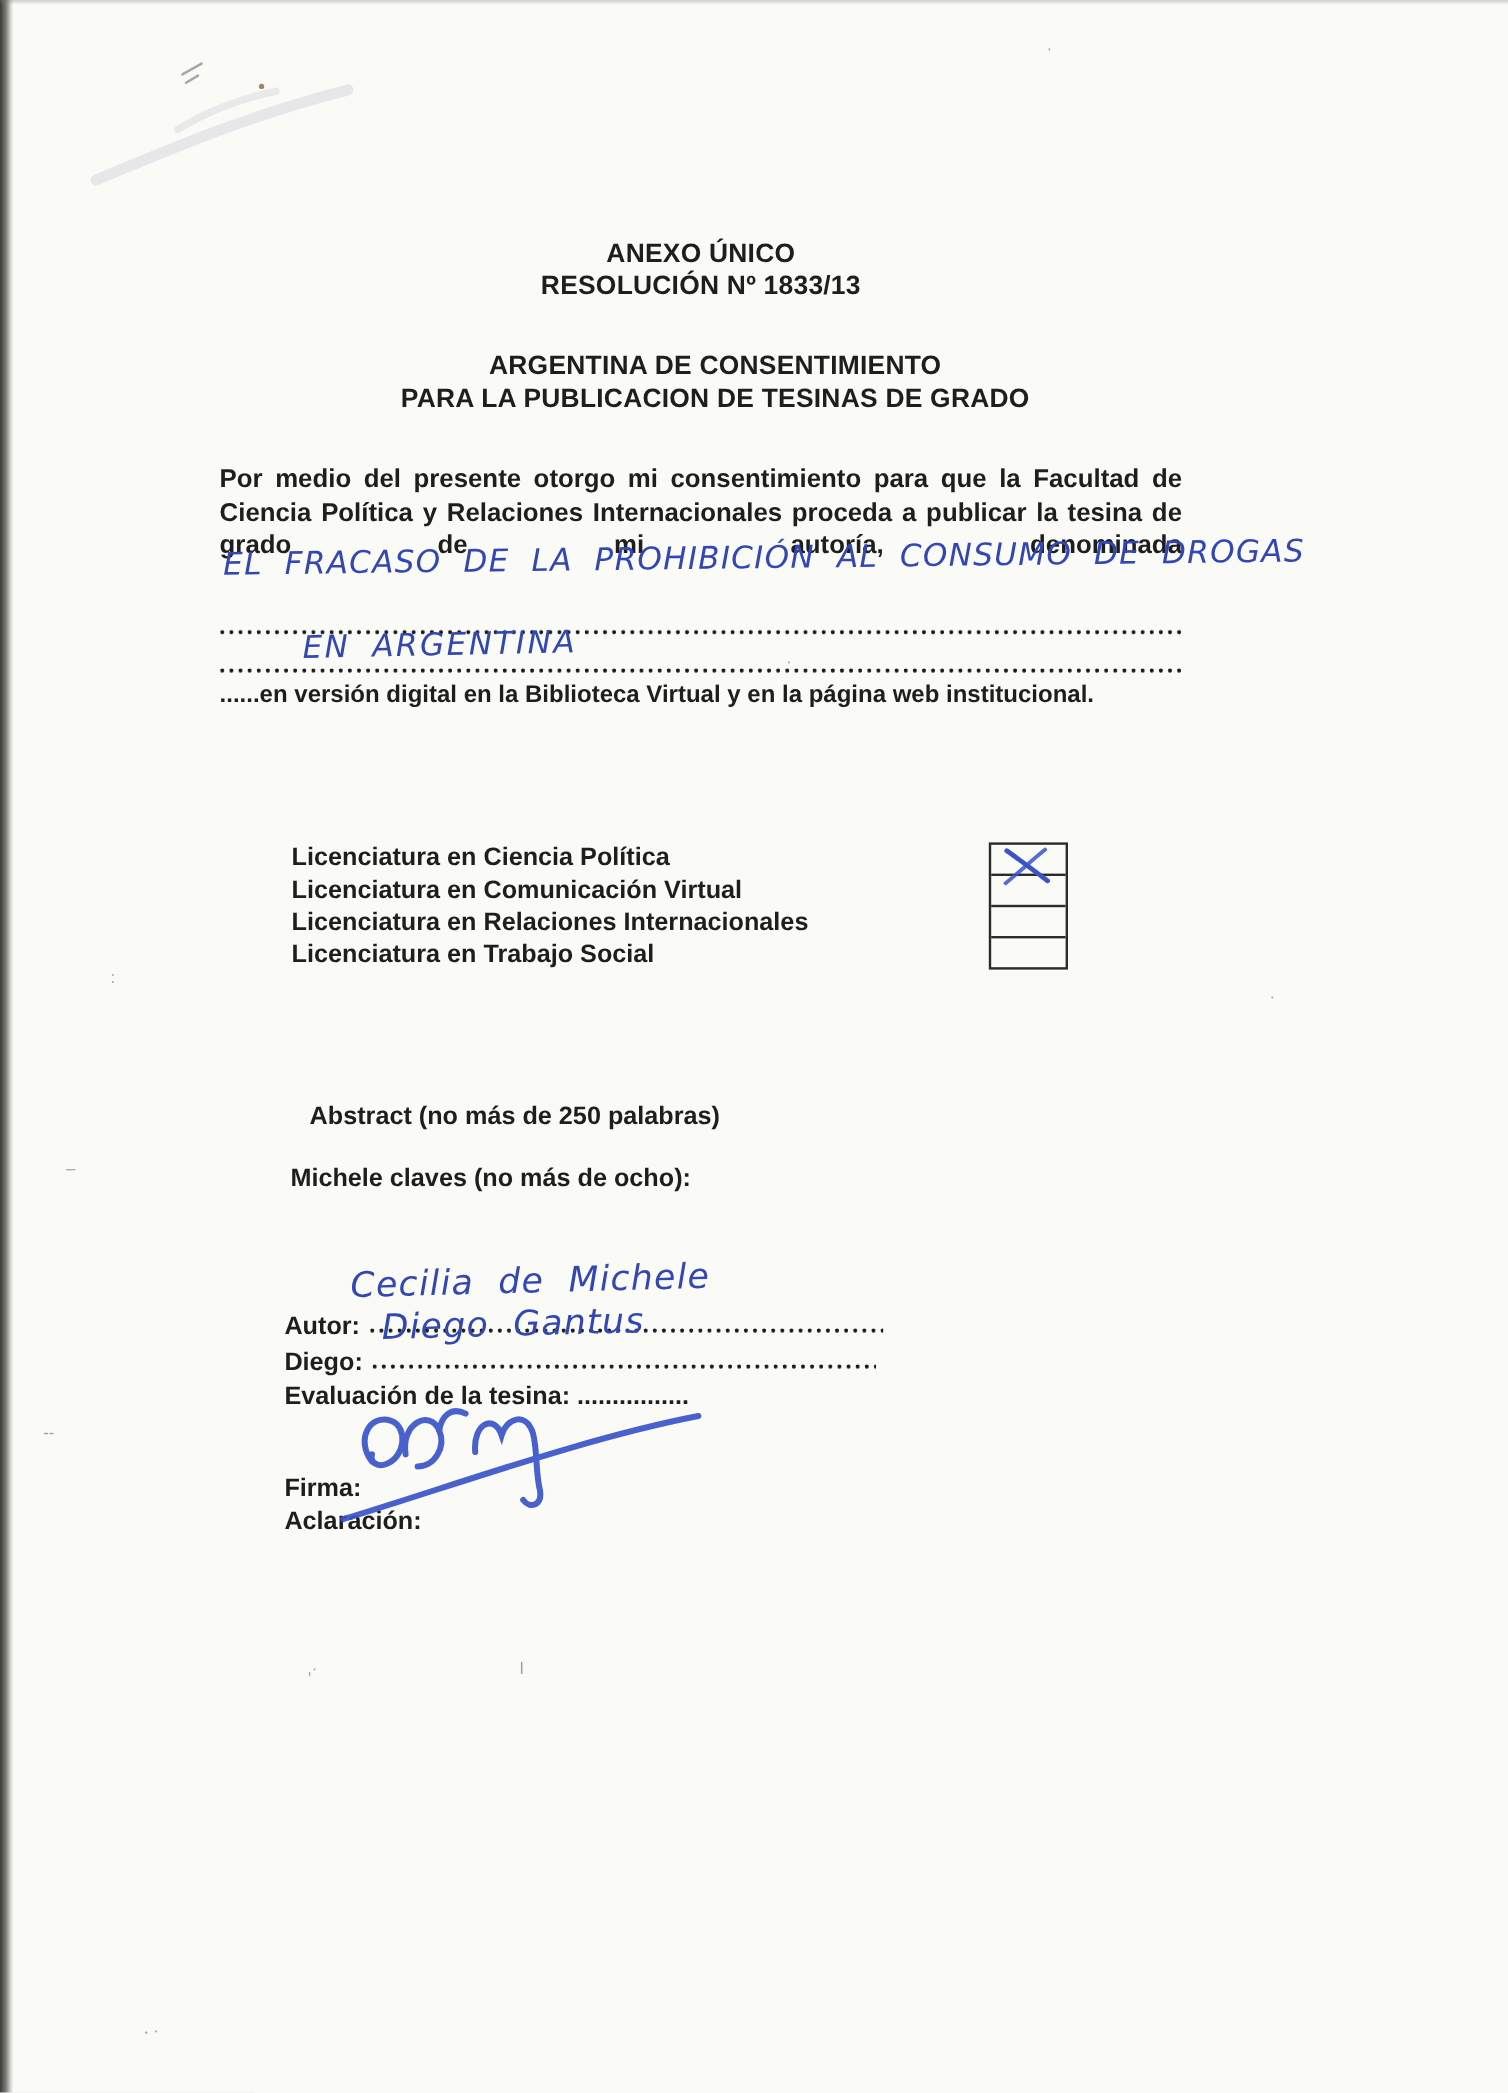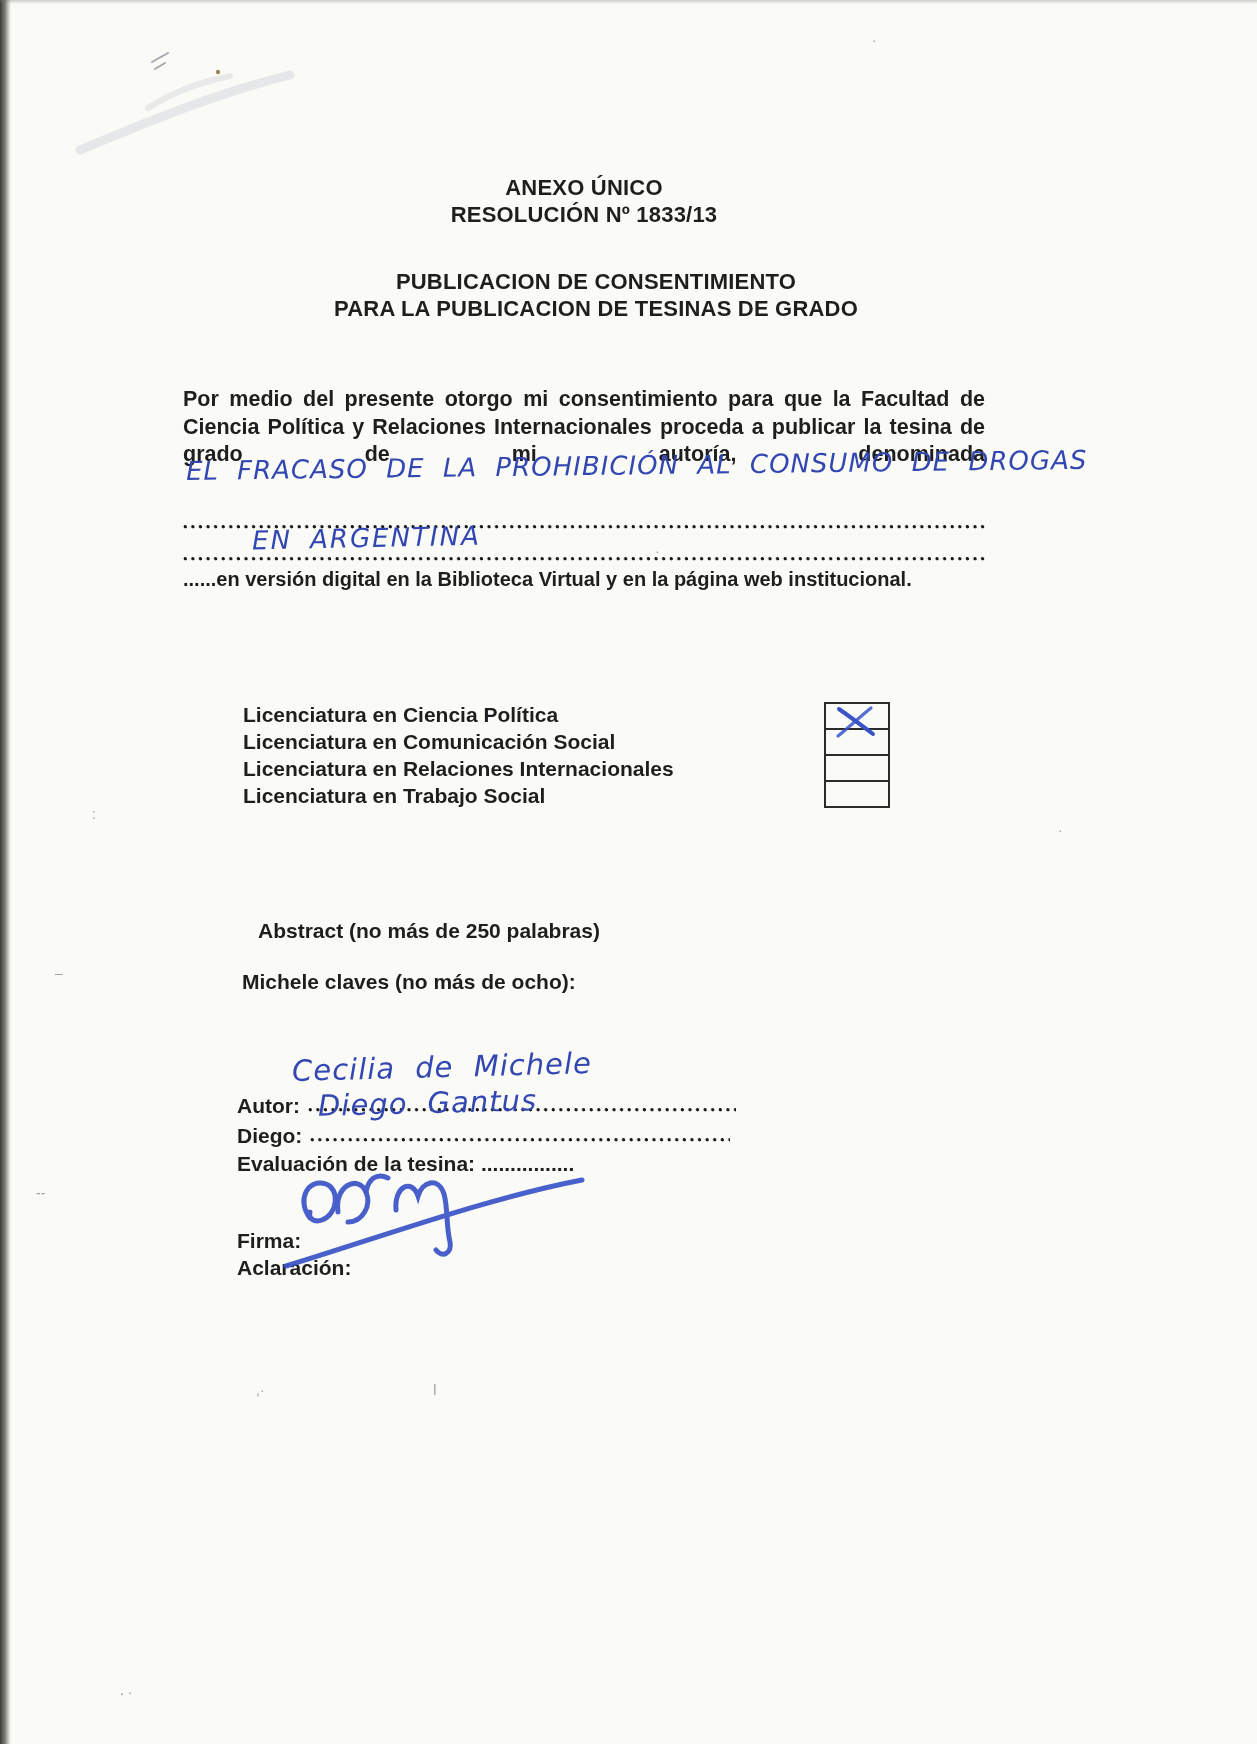--- a/index.html
+++ b/index.html
@@ -15,21 +15,21 @@
   
   .edge-left{
     position:absolute;left:0;top:0;width:11px;height:100%;
     background:linear-gradient(to right,#3a3a38 0%,#7d7d78 45%,#c9c9c3 75%,rgba(250,250,246,0) 100%);
   }
   .edge-top{
     position:absolute;left:0;top:0;width:100%;height:4px;
     background:linear-gradient(to bottom,rgba(120,120,115,.35),rgba(250,250,246,0));
   }
   .printed{font-weight:bold;}
-  .center-block{position:absolute;text-align:center;}
+  .center-block{position:absolute;text-align:center;margin-top:23px;}
   .h1{font-size:22px;line-height:27px;letter-spacing:.2px;}
   .para{
     position:absolute;left:183px;top:386px;width:802px;
     font-size:21.5px;font-weight:bold;line-height:27.5px;
   }
   .para .jline{text-align:justify;text-align-last:justify;}
   .dotline{
     position:absolute;height:6px;
     background-image:radial-gradient(circle at 2.2px 2.8px,#1c1c1c 1.45px,rgba(0,0,0,0) 1.9px);
     background-size:7.6px 6px;background-repeat:repeat-x;
@@ -93,40 +93,40 @@
     <path d="M88,78 C110,64 140,52 170,46" stroke="#d6dade" stroke-width="6" fill="none" opacity="0.5" stroke-linecap="round"></path>
     <path d="M92,32 l16,-9 m-13,16 l10,-6" stroke="#8e949c" stroke-width="2" fill="none" opacity="0.8" stroke-linecap="round"></path>
     <circle cx="158" cy="42" r="2.2" fill="#8a6a30" opacity="0.8"></circle>
   </svg>
 
   <div class="center-block h1 printed" style="left:0;top:174px;width:1168px;">
     <div>ANEXO ÚNICO</div>
     <div>RESOLUCIÓN Nº 1833/13</div>
   </div>
   <div class="center-block h1 printed" style="left:0;top:268px;width:1192px;">
-    <div>PUBLICACION DE CONSENTIMIENTO</div>
+    <div>ARGENTINA DE CONSENTIMIENTO</div>
     <div>PARA LA PUBLICACION DE TESINAS DE GRADO</div>
   </div>
 
   <div class="para">
     <div class="jline">Por medio del presente otorgo mi consentimiento para que la Facultad de</div>
     <div class="jline">Ciencia Política y Relaciones Internacionales proceda a publicar la tesina de</div>
     <div class="jline">grado de mi autoría, denominada</div>
   </div>
 
   <div class="pen hw1">EL FRACASO DE LA PROHIBICIÓN AL CONSUMO DE DROGAS</div>
   <div class="dotline" style="left:183px;top:524px;width:802px;"></div>
   <div class="pen hw2">EN ARGENTINA</div>
   <div class="dotline" style="left:183px;top:556px;width:802px;"></div>
 
   <div class="closing printed">......en versión digital en la Biblioteca Virtual y en la página web institucional.</div>
 
   <div class="degrees">
     <div>Licenciatura en Ciencia Política</div>
-    <div>Licenciatura en Comunicación Social</div>
+    <div>Licenciatura en Comunicación Virtual</div>
     <div>Licenciatura en Relaciones Internacionales</div>
     <div>Licenciatura en Trabajo Social</div>
   </div>
 
   <div class="ck-table">
     <div class="ck-cell">
       <svg width="52" height="40" style="visibility: visible;">
         <path d="M8,8 C18,15 30,24 42,33" stroke="#3a54c8" stroke-width="4" fill="none" stroke-linecap="round"></path>
         <path d="M40,7 C30,15 18,26 7,35" stroke="#3a54c8" stroke-width="3.2" fill="none" stroke-linecap="round" opacity="0.85"></path>
       </svg>

